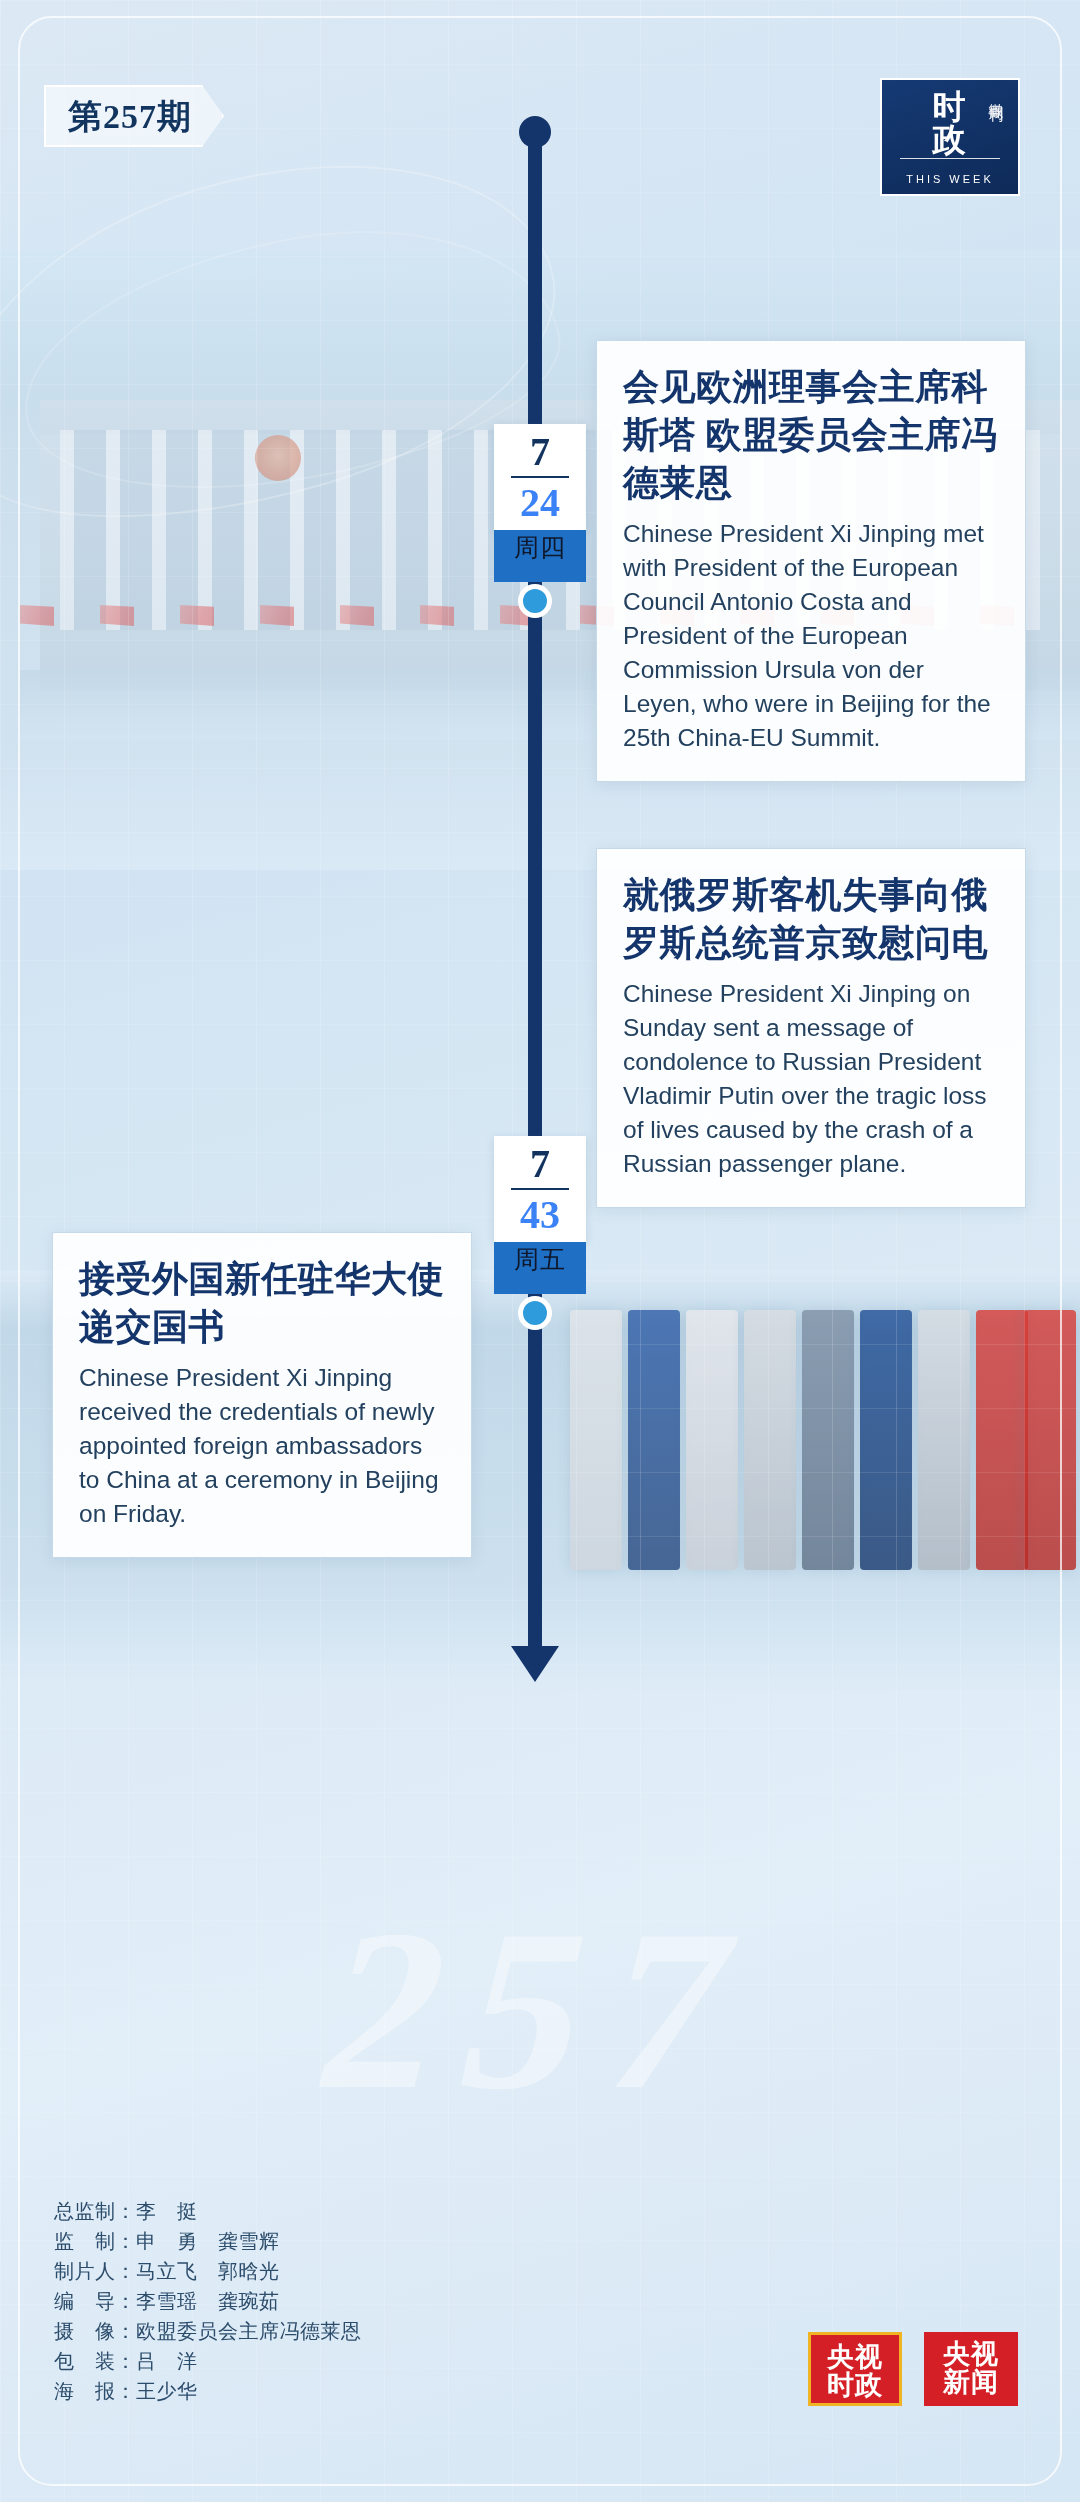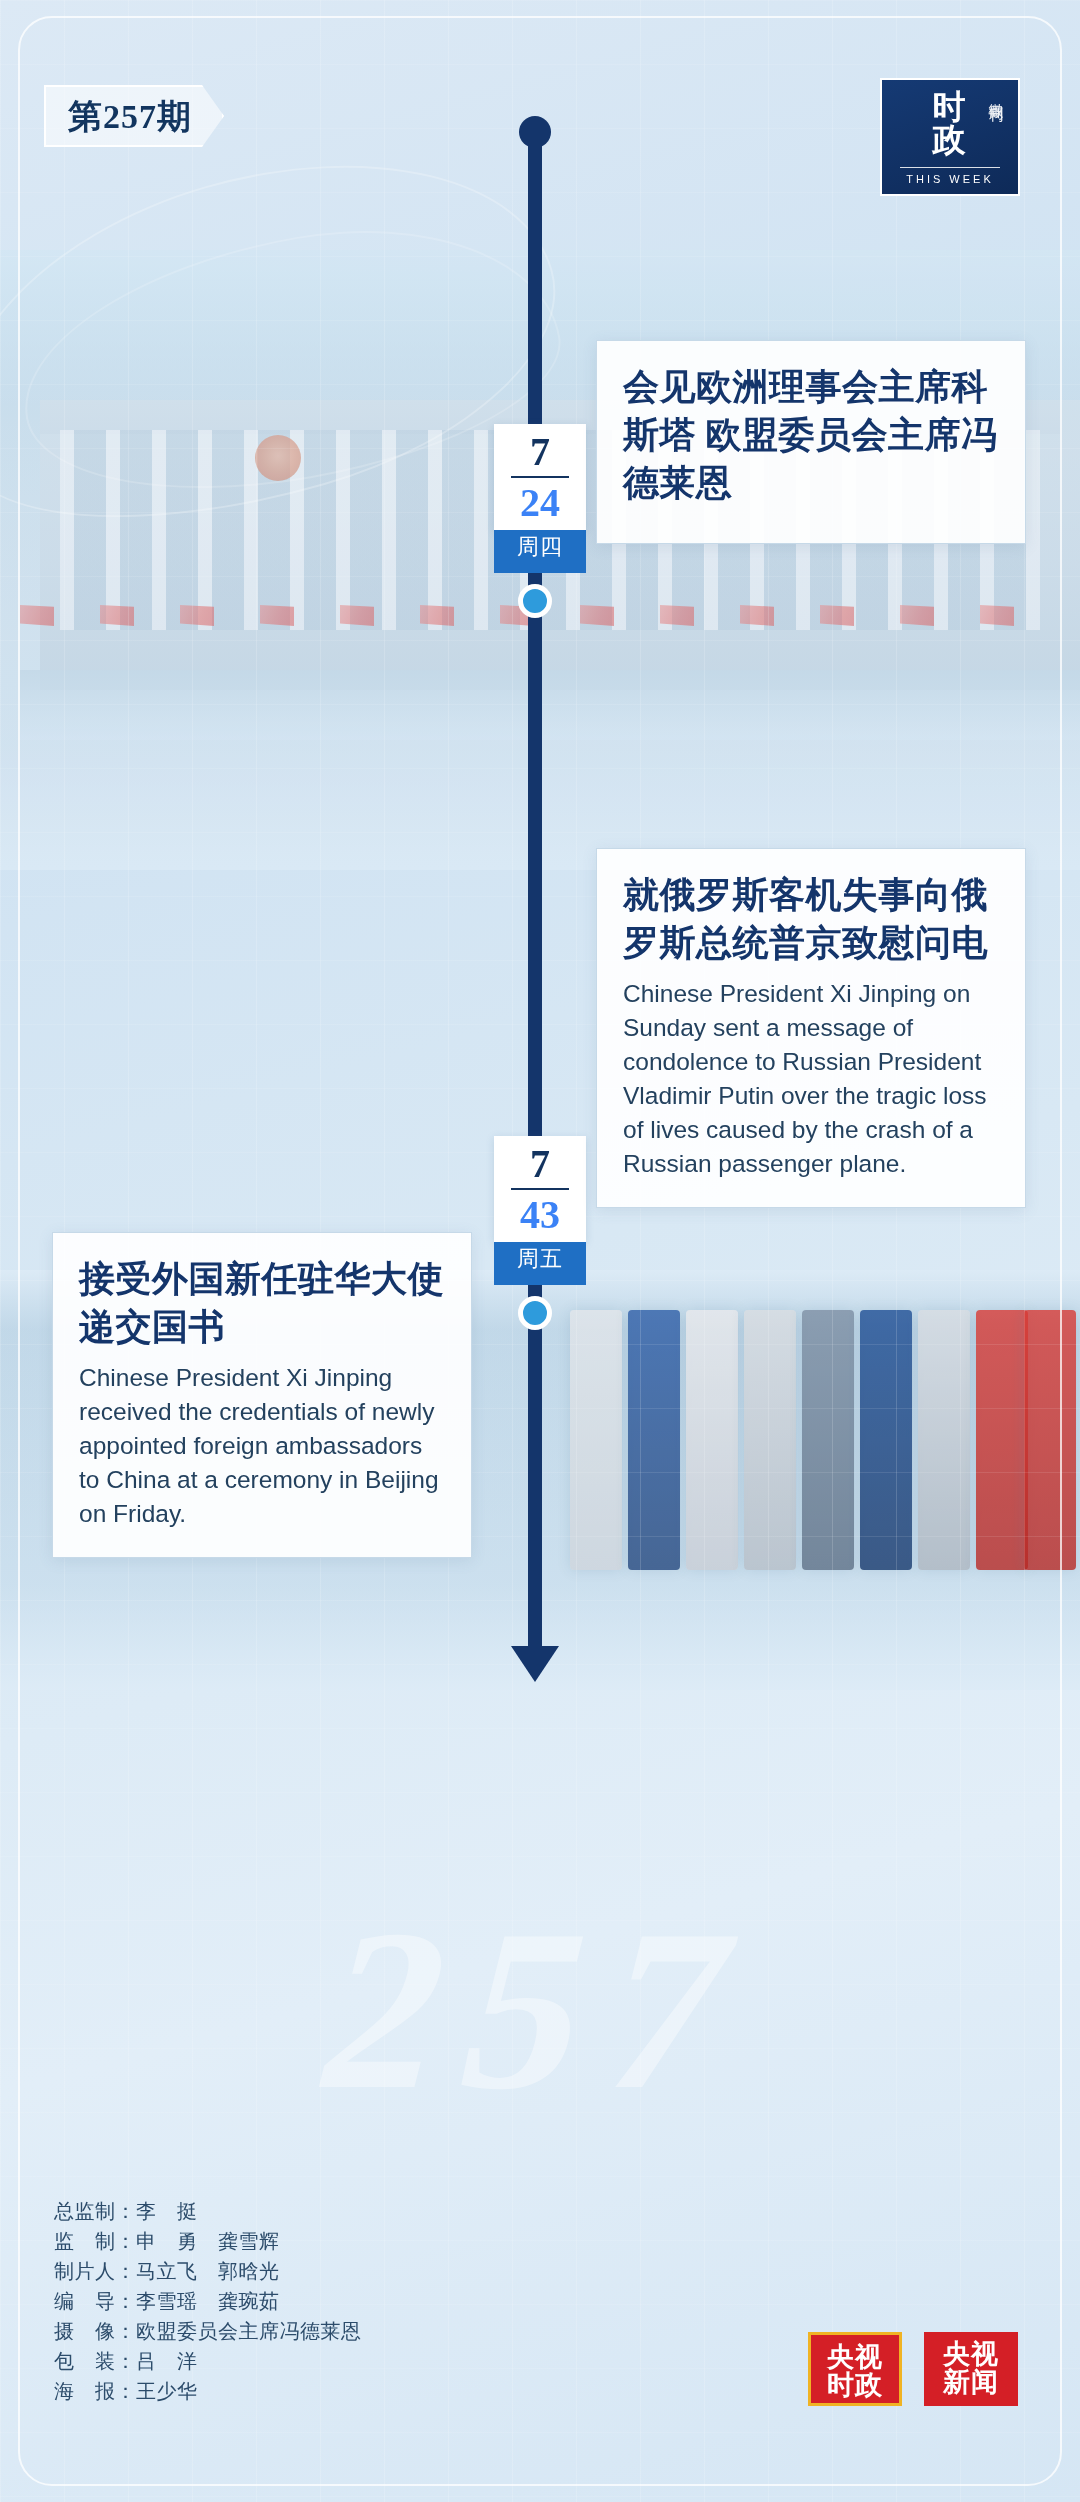--- a/index.html
+++ b/index.html
@@ -179,21 +179,21 @@
     writing-mode: vertical-rl;
     letter-spacing: 2px;
     opacity: .95;
   }
   .logo .en {
     position: absolute; left: 0; right: 0; bottom: 9px;
     font-size: 11px;
     letter-spacing: 3px;
     border-top: 1px solid rgba(255,255,255,.85);
     margin: 0 18px;
-    padding-top: 5px;
+    padding-top: 14px;
   }
 
   
   .timeline {
     position: absolute;
     left: 528px; top: 124px;
     width: 14px; height: 1540px;
     background: #14356b;
   }
   .tl-dot-top {
@@ -238,24 +238,24 @@
     width: 58px; height: 2px; background: #13335f;
     margin: 4px auto;
   }
   .date-chip .d {
     font-family: "Liberation Serif", serif;
     font-size: 40px; line-height: 42px;
     color: #3b82f6; font-weight: bold;
   }
   .date-chip .wd {
     background: #1f6fc4;
-    color: #ffffff;
-    font-size: 22px;
+    color: #0f172a;
+    font-size: 25px;
     line-height: 34px;
-    height: 43px;
+    height: 52px;
     letter-spacing: 1px;
   }
 
   
   .card {
     position: absolute;
     background: rgba(255,255,255,.92);
     border: 1px solid #c6d9e8;
     padding: 22px 26px 26px;
     box-shadow: 0 3px 14px rgba(70,110,150,.12);
@@ -380,20 +380,21 @@
   <div class="nums">
     <div class="m">7</div>
     <div class="rule"></div>
     <div class="d">43</div>
   </div>
   <div class="wd">周五</div>
 </div>
 
 <div class="card card-right" style="top:340px;">
   <h2>会见欧洲理事会主席科斯塔 欧盟委员会主席冯德莱恩</h2>
+  <p>Chinese President Xi Jinping met with President of the European Council Antonio Costa and President of the European Commission Ursula von der Leyen, who were in Beijing for the 25th China-EU Summit.</p>
 </div>
 
 <div class="card card-right" style="top:848px;">
   <h2>就俄罗斯客机失事向俄罗斯总统普京致慰问电</h2>
   <p>Chinese President Xi Jinping on Sunday sent a message of condolence to Russian President Vladimir Putin over the tragic loss of lives caused by the crash of a Russian passenger plane.</p>
 </div>
 
 <div class="card card-left" style="top:1232px;">
   <h2>接受外国新任驻华大使递交国书</h2>
   <p>Chinese President Xi Jinping received the credentials of newly appointed foreign ambassadors to China at a ceremony in Beijing on Friday.</p>

